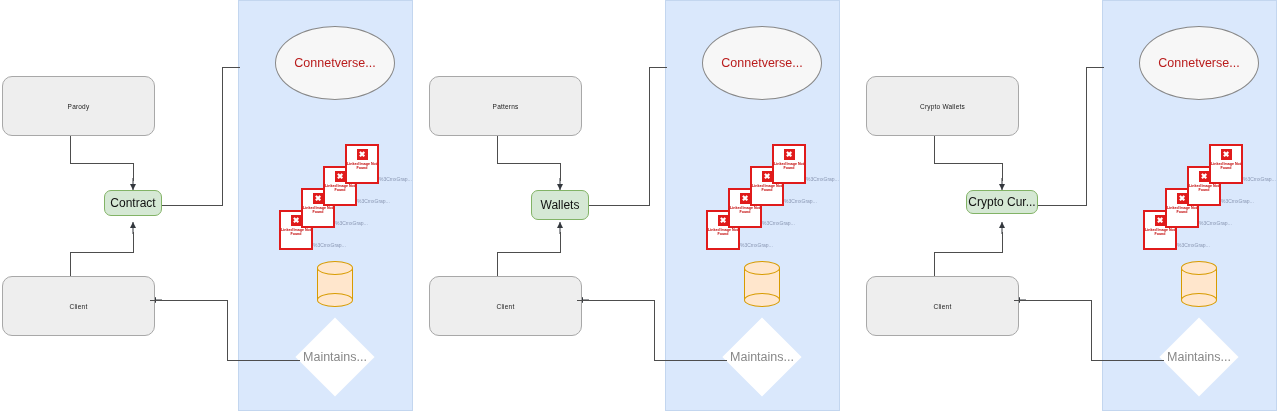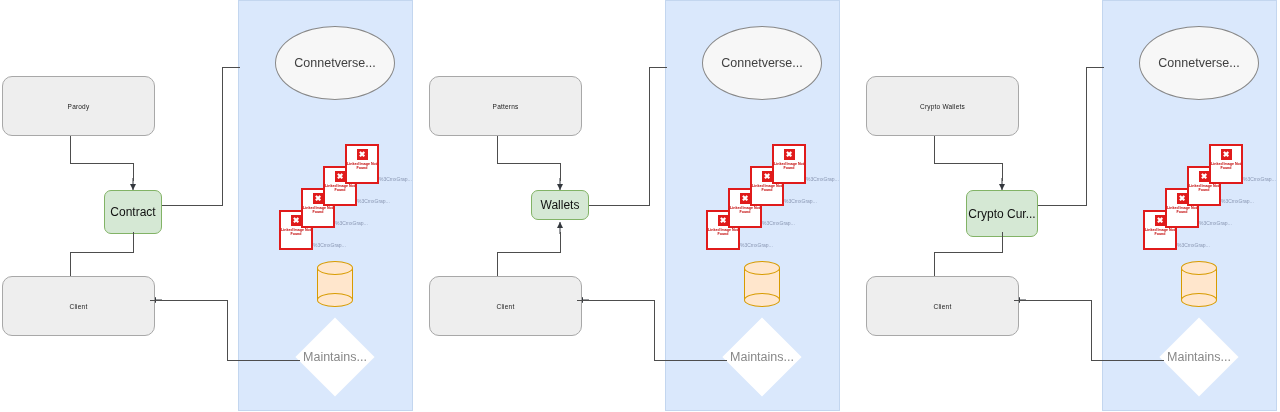--- a/index.html
+++ b/index.html
@@ -27,21 +27,21 @@
   .gbox{
     position:absolute;box-sizing:border-box;
     background:#d5e8d4;border:1px solid #82b366;border-radius:7px;
     display:flex;align-items:center;justify-content:center;
     font-size:12px;color:#111;white-space:nowrap;
   }
   .ellipse{
     position:absolute;box-sizing:border-box;
     background:#f7f7f7;border:1px solid #888;border-radius:50%;
     display:flex;align-items:center;justify-content:center;
-    font-size:12.5px;color:#404040;
+    font-size:12.5px;color:#b91c1c;
   }
   .diamond{
     position:absolute;box-sizing:border-box;
     background:#ffffff;
     transform:rotate(45deg);
   }
   .diamond-label{
     position:absolute;display:flex;align-items:center;justify-content:center;
     font-size:12.5px;color:#888;white-space:nowrap;pointer-events:none;
   }
@@ -123,21 +123,21 @@
   </svg>
 
   <div id="groups-root">
       <div class="panel" style="left: 238px; top: 0px; width: 175px; height: 411px;"></div>
       <div class="rbox" style="left: 2px; top: 76px; width: 153px; height: 60px;">
         <span>Parody</span>
       </div>
       <div class="rbox" style="left: 2px; top: 276px; width: 153px; height: 60px;">
         <span>Client</span>
       </div>
-      <div class="gbox" style="left: 104px; top: 190px; width: 58px; height: 44px;">
+      <div class="gbox" style="left: 104px; top: 190px; width: 58px; height: 26px;">
         <span>Contract</span>
       </div>
       <div class="ellipse" style="left: 275px; top: 26px; width: 120px; height: 74px;">
         <span>Connetverse...</span>
       </div>
       <div class="cyl" style="left: 317px; top: 261px; width: 36px; height: 46px;">
         <div class="body"></div>
         <div class="top"></div>
         <div class="bot"></div>
       </div>
@@ -231,21 +231,21 @@
       <div class="ln lnh" style="left: 654px; top: 360px; width: 73px; height: 1px;"></div>
       <div class="ln lnv" style="left: 654px; top: 300px; width: 1px; height: 61px;"></div>
       <div class="ln lnh" style="left: 577px; top: 300px; width: 78px; height: 1px;"></div>
       <div class="panel" style="left: 1102px; top: 0px; width: 175px; height: 411px;"></div>
       <div class="rbox" style="left: 866px; top: 76px; width: 153px; height: 60px;">
         <span>Crypto Wallets</span>
       </div>
       <div class="rbox" style="left: 866px; top: 276px; width: 153px; height: 60px;">
         <span>Client</span>
       </div>
-      <div class="gbox" style="left: 966px; top: 190px; width: 72px; height: 47px;">
+      <div class="gbox" style="left: 966px; top: 190px; width: 72px; height: 24px;">
         <span>Crypto Cur...</span>
       </div>
       <div class="ellipse" style="left: 1139px; top: 26px; width: 120px; height: 74px;">
         <span>Connetverse...</span>
       </div>
       <div class="cyl" style="left: 1181px; top: 261px; width: 36px; height: 46px;">
         <div class="body"></div>
         <div class="top"></div>
         <div class="bot"></div>
       </div>

